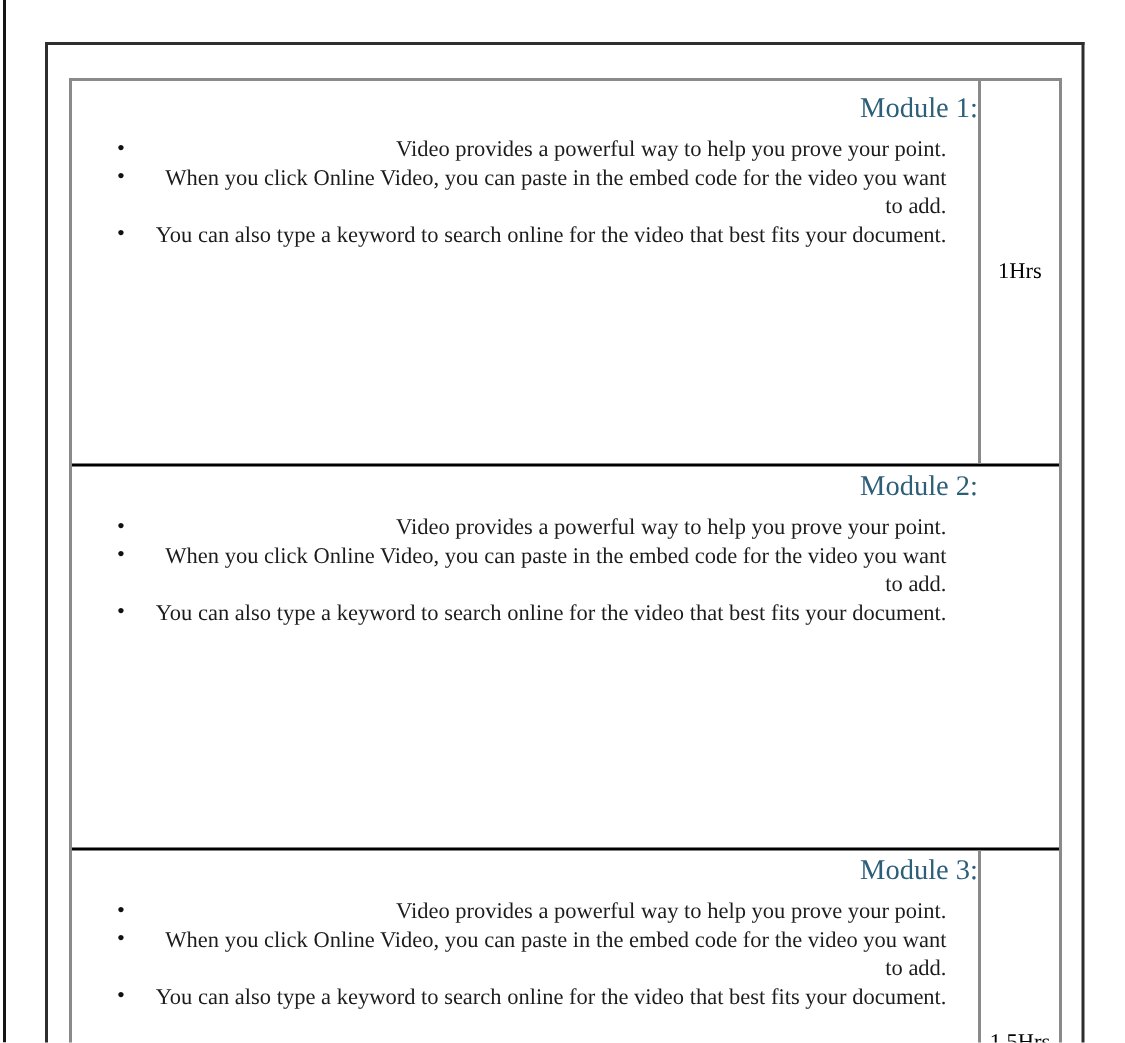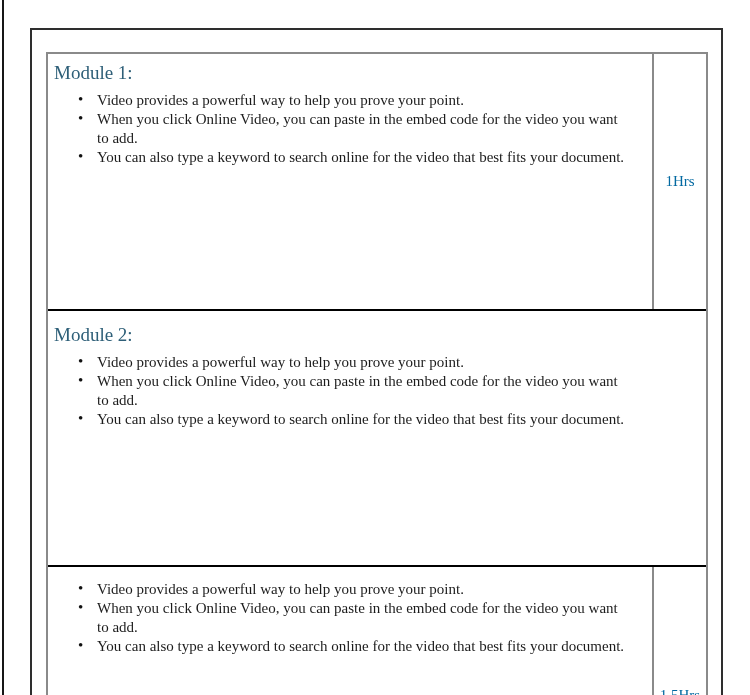--- a/index.html
+++ b/index.html
@@ -43,30 +43,31 @@
     width: 662px;
     box-sizing: border-box;
     border: 2px solid #8a8a8a;
     background: #ffffff;
   }
   .module-row {
     display: flex;
     height: 256px;
     box-sizing: border-box;
     border-bottom: 2px solid #000000;
+    text-align: right;
   }
   .module-row.first { height: 257px; }
   .module-row.last { border-bottom: none; }
   .cell-content {
     flex: 0 0 604px;
     box-sizing: border-box;
     padding: 8px 0 0 6px;
     overflow: hidden;
   }
-  .module-row:nth-child(n+2) .cell-content { padding-top: 13px; }
+  .module-row:nth-child(n+2) .cell-content { padding-top: 3px; }
   .module-title {
     margin: 0 0 7px 0;
     font-size: 19px;
     line-height: 22px;
     font-weight: normal;
     color: #2e5f78;
   }
   .bullet-list {
     margin: 0;
     padding: 0 0 0 21px;
@@ -90,21 +91,21 @@
   .cell-hours {
     flex: 1 1 auto;
     box-sizing: border-box;
     border-left: 2px solid #8a8a8a;
     display: flex;
     align-items: center;
     justify-content: center;
   }
   .hours-value {
     font-size: 15px;
-    color: #0369a1;
+    color: #000000;
     white-space: nowrap;
   }
 </style>
 </head>
 <body>
 
 <div class="edge-line"></div>
 
 <div class="page-border">
   <div class="doc-table">
@@ -147,20 +148,21 @@
           <li class="bullet-item">
             <span class="bullet-marker">•</span>
             <span>You can also type a keyword to search online for the video that best fits your document.</span>
           </li>
         </ul>
       </div>
     </div>
 
     <div class="module-row last">
       <div class="cell-content">
+        <h2 class="module-title">Module 3:</h2>
         <ul class="bullet-list">
           <li class="bullet-item">
             <span class="bullet-marker">•</span>
             <span>Video provides a powerful way to help you prove your point.</span>
           </li>
           <li class="bullet-item">
             <span class="bullet-marker">•</span>
             <span>When you click Online Video, you can paste in the embed code for the video you want to add.</span>
           </li>
           <li class="bullet-item">

